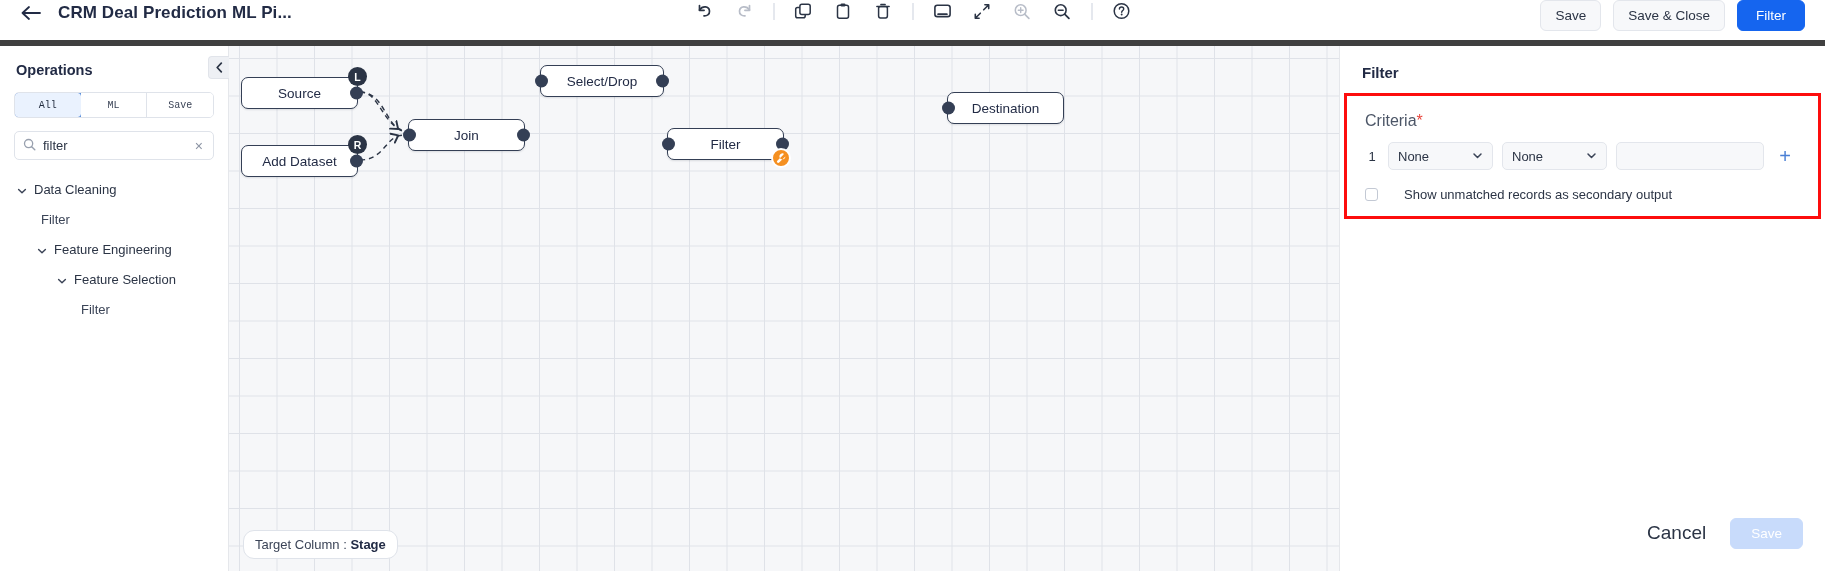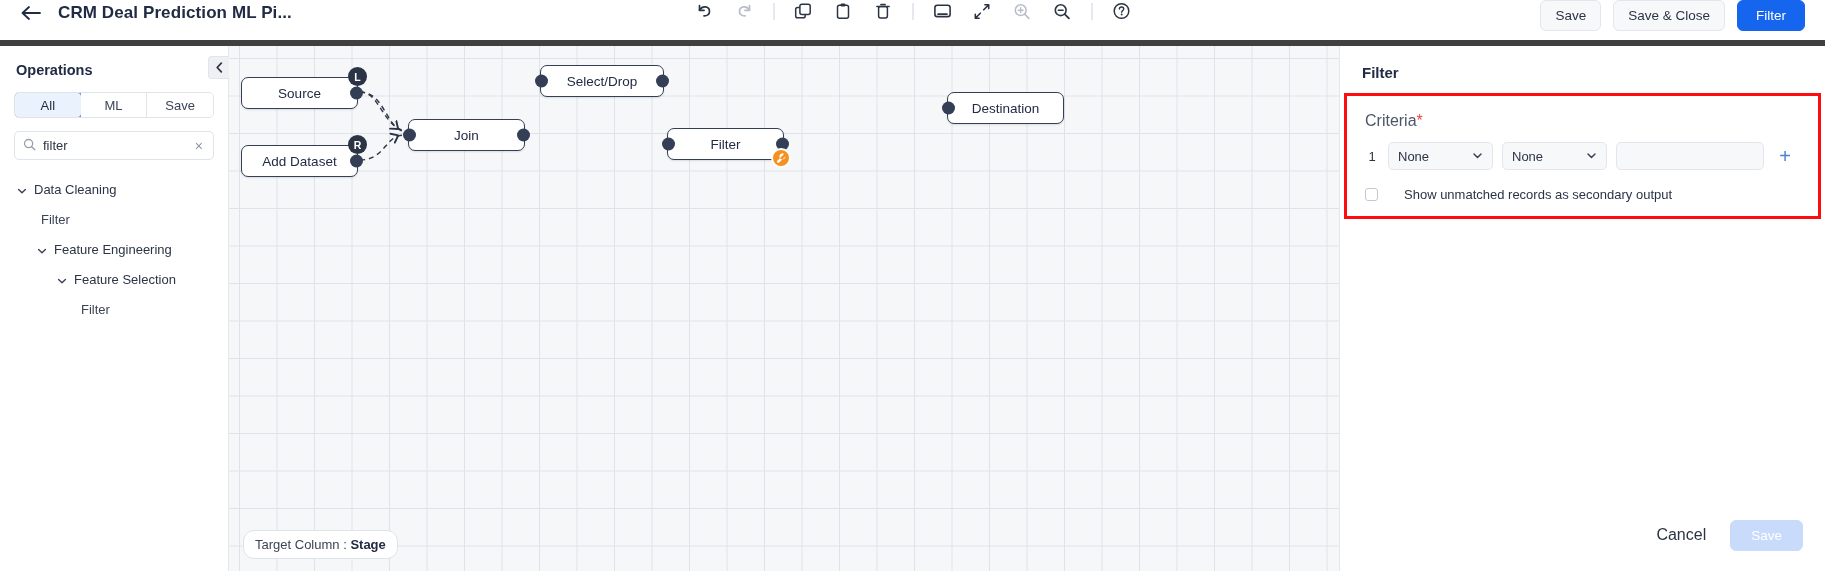--- a/index.html
+++ b/index.html
@@ -49,21 +49,21 @@
   .side-title { font-size:14.5px; font-weight:700; color:#222b45; }
   .collapse-btn {
     position:absolute; right:-1px; top:10px;
     width:21px; height:23px; background:#eef0f4;
     border:1px solid #e1e4ea; border-right:none;
     border-radius:4px 0 0 4px;
     display:flex; align-items:center; justify-content:center;
     cursor:pointer;
   }
   .tabs { display:flex; margin:4px 14px 0 14px; border-radius:5px; overflow:hidden; border:1px solid #dfe3ea; height:26px; }
-  .tab { flex:1; display:flex; align-items:center; justify-content:center; font-size:13px; color:#3b4457; cursor:pointer; background:#fff; border-right:1px solid #dfe3ea; }
+  .tab { flex:1; display:flex; align-items:center; justify-content:center; font-size:10px; color:#3b4457; cursor:pointer; background:#fff; border-right:1px solid #dfe3ea;font-family:Liberation Mono, monospace; }
   .tab:last-child { border-right:none; }
   .tab.active { background:#eaf2fe; color:#1f2a3c; border:1.4px solid #2f6fd0; border-radius:4px; margin:-1px; }
 
   .search-wrap { margin:13px 14px 0 14px; position:relative; }
   .search-box {
     width:100%; height:29px;
     border:1px solid #dfe3ea; border-radius:5px;
     background:#fff;
     display:flex; align-items:center; padding:0 8px; gap:7px;
   }
@@ -142,21 +142,21 @@
     padding:0 9px; font-size:13px; color:#2b3445; cursor:pointer;
   }
   .sel.w1 { width:105px; }
   .sel.w2 { width:105px; }
   .txtin { height:28px; width:148px; border:1px solid #e3e6ec; border-radius:5px; background:#f7f8fa; }
   .plus-btn { width:24px; height:24px; display:flex; align-items:center; justify-content:center; color:#4a7fd4; font-size:20px; cursor:pointer; line-height:1; }
   .chk-row { display:flex; align-items:center; gap:26px; margin-top:17px; }
   .chkbox { width:13px; height:13px; border:1.4px solid #c3c9d4; border-radius:3px; background:#fff; cursor:pointer; }
   .chk-label { font-size:13px; color:#2b3445; }
   .panel-foot { margin-top:auto; display:flex; justify-content:flex-end; align-items:center; gap:12px; padding:0 22px 20px 22px; }
-  .btn-cancel { background:#fff; border:none; color:#2b3445; font-size:16px; padding:7px 12px; cursor:pointer; }
+  .btn-cancel { background:#fff; border:none; color:#2b3445; font-size:19px; padding:7px 12px; cursor:pointer; }
   .btn-save-dis { background:#c8dbfb; border:1px solid #c8dbfb; color:#ffffff; font-size:13.5px; padding:7px 20px; border-radius:6px; cursor:pointer; }
 </style>
 </head>
 <body>
 
 <div class="app">
 
   <div class="topbar">
     <div class="tb-left">
       <div class="back-arrow">

